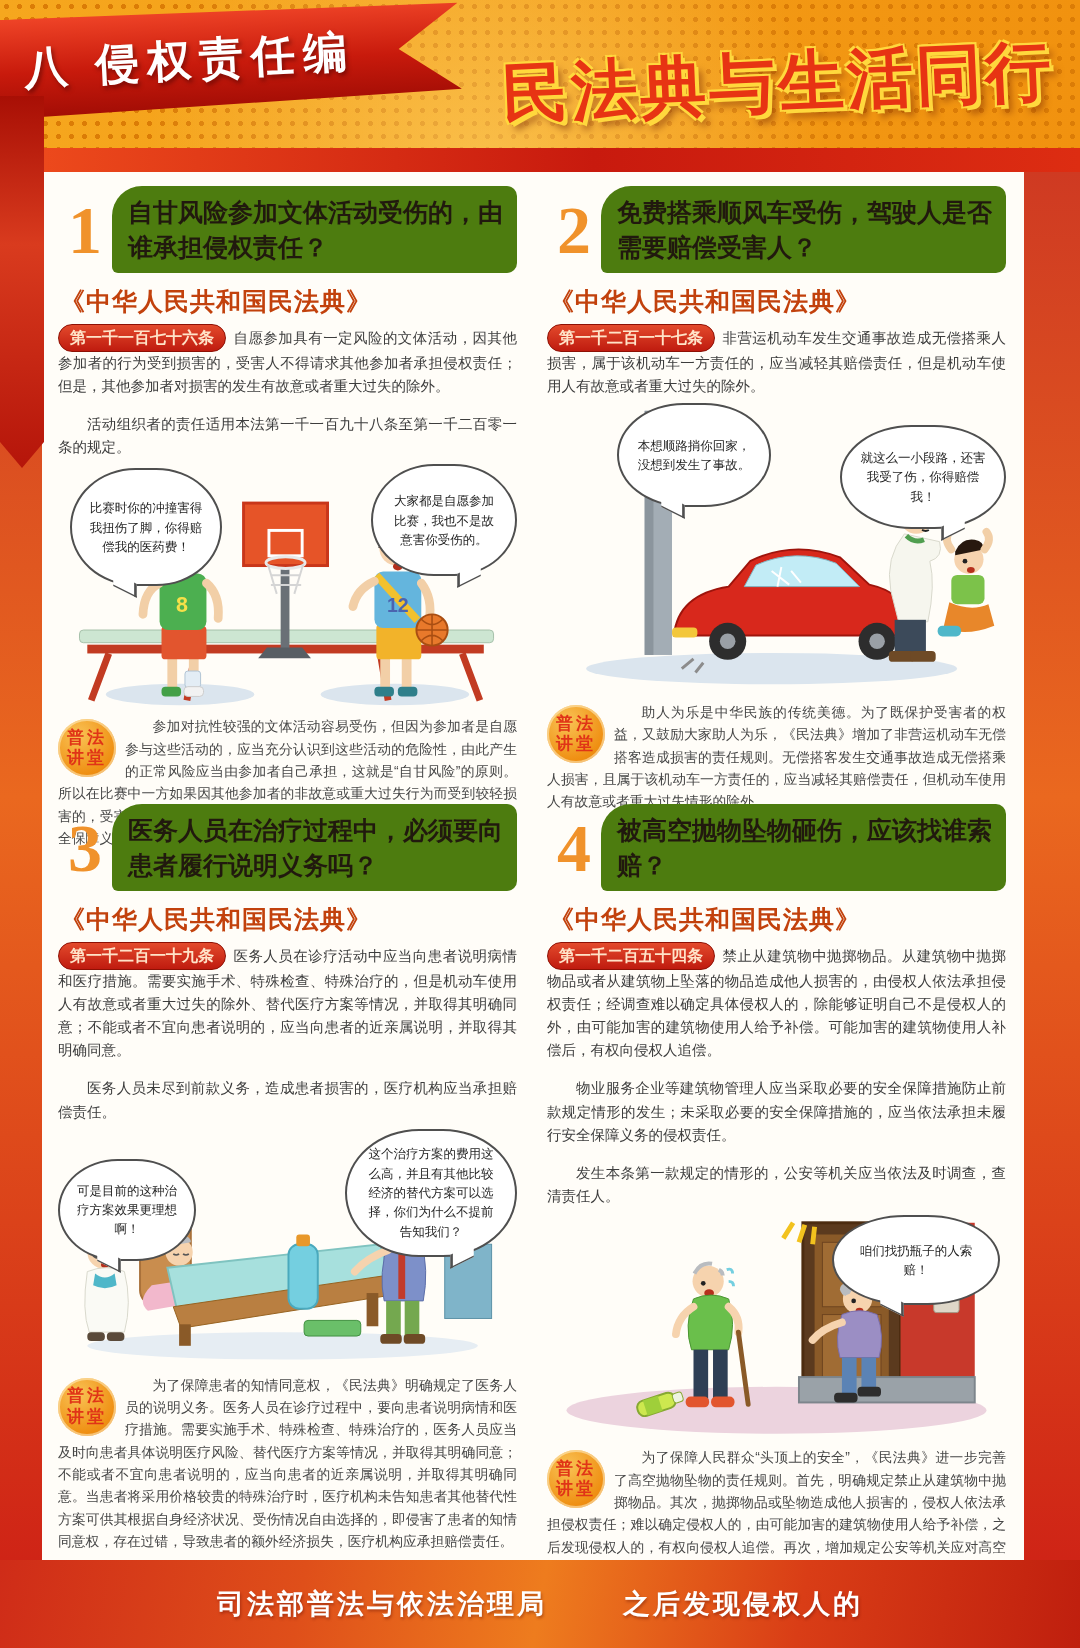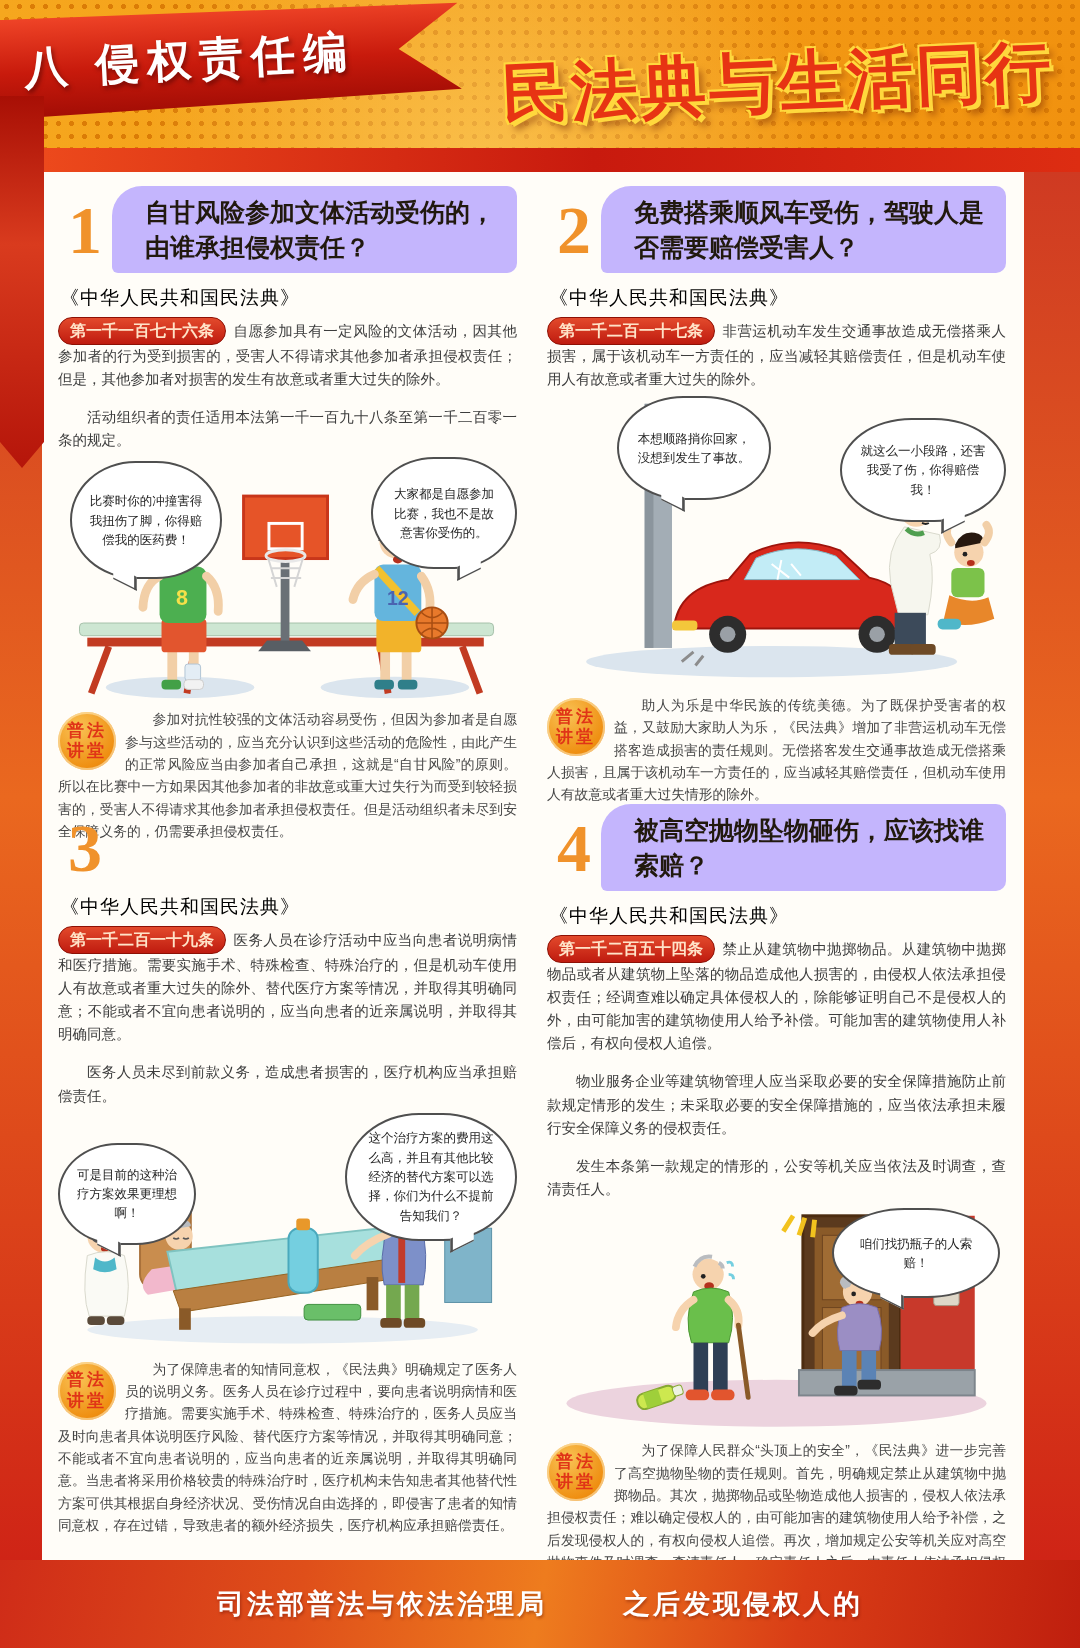--- a/index.html
+++ b/index.html
@@ -40,25 +40,25 @@
   .rail-right{width:56px;}
   .content{flex:1;background:#fffdf8;padding:2px 18px 0 16px;
     display:grid;grid-template-columns:1fr 1fr;column-gap:30px;
     grid-template-rows:618px auto;}
 
   .section{display:flex;flex-direction:column;padding-top:12px;min-width:0;}
   .sec-head{display:flex;align-items:stretch;margin-bottom:8px;}
   .sec-num{font-family:"Liberation Serif",serif;font-size:68px;font-weight:bold;
     color:#f0922b;line-height:1;width:54px;flex-shrink:0;text-align:center;
     padding-top:10px;}
-  .sec-title{background:#c4b5fd;border-radius:30px 10px 10px 6px;
-    padding:9px 12px 9px 33px;font-size:25px;font-weight:bold;color:#21190e;
+  .sec-title{background:#4d7c0f;border-radius:30px 10px 10px 6px;
+    padding:9px 12px 9px 16px;font-size:25px;font-weight:bold;color:#21190e;
     line-height:1.38;flex:1;}
-  .law-cite{font-family:"Liberation Serif",serif;color:#000000;font-size:19px;
-    font-weight:normal;margin:4px 0 6px 2px;letter-spacing:1px;}
+  .law-cite{font-family:"Liberation Serif",serif;color:#c2410c;font-size:25px;
+    font-weight:bold;margin:4px 0 6px 2px;letter-spacing:1px;}
   .law-p{margin:0 0 3px;font-size:14.5px;line-height:1.6;color:#3d3d3d;
     text-align:justify;}
   .law-p.cont{text-indent:2em;margin-top:12px;}
   .badge{display:inline-block;background:linear-gradient(180deg,#e34a2c,#bf1b0f);
     color:#ffe3c8;font-weight:bold;padding:0 11px;border-radius:999px;
     margin-right:7px;font-size:16px;border:1px solid #8e1004;}
 
   .cartoon{position:relative;margin:2px 0 2px;}
   .cartoon svg{display:block;width:100%;height:auto;}
   .bubble{position:absolute;background:#fff;border:2px solid #4f4f4f;
@@ -238,20 +238,21 @@
             <span>普法</span>
             <span>讲堂</span>
           </div>
           <p class="lec-text">助人为乐是中华民族的传统美德。为了既保护受害者的权益，又鼓励大家助人为乐，《民法典》增加了非营运机动车无偿搭客造成损害的责任规则。无偿搭客发生交通事故造成无偿搭乘人损害，且属于该机动车一方责任的，应当减轻其赔偿责任，但机动车使用人有故意或者重大过失情形的除外。</p>
         </div>
       </div>
 
       <div class="section">
         <div class="sec-head">
           <div class="sec-num">3</div>
+          <div class="sec-title">医务人员在治疗过程中，必须要向患者履行说明义务吗？</div>
         </div>
         <div class="law-cite">《中华人民共和国民法典》</div>
         <p class="law-p"><span class="badge">第一千二百一十九条</span><span>医务人员在诊疗活动中应当向患者说明病情和医疗措施。需要实施手术、特殊检查、特殊治疗的，但是机动车使用人有故意或者重大过失的除外、替代医疗方案等情况，并取得其明确同意；不能或者不宜向患者说明的，应当向患者的近亲属说明，并取得其明确同意。</span></p>
         <p class="law-p cont">医务人员未尽到前款义务，造成患者损害的，医疗机构应当承担赔偿责任。</p>
 
         <div class="cartoon" style="height:240px">
           <svg viewBox="0 0 470 240">
             <ellipse cx="230" cy="222" rx="200" ry="14" fill="#e6edf3"></ellipse>
             <g>
               <rect x="30" y="96" width="34" height="16" rx="6" fill="#fafaf2" stroke="#d8d8cc"></rect>

